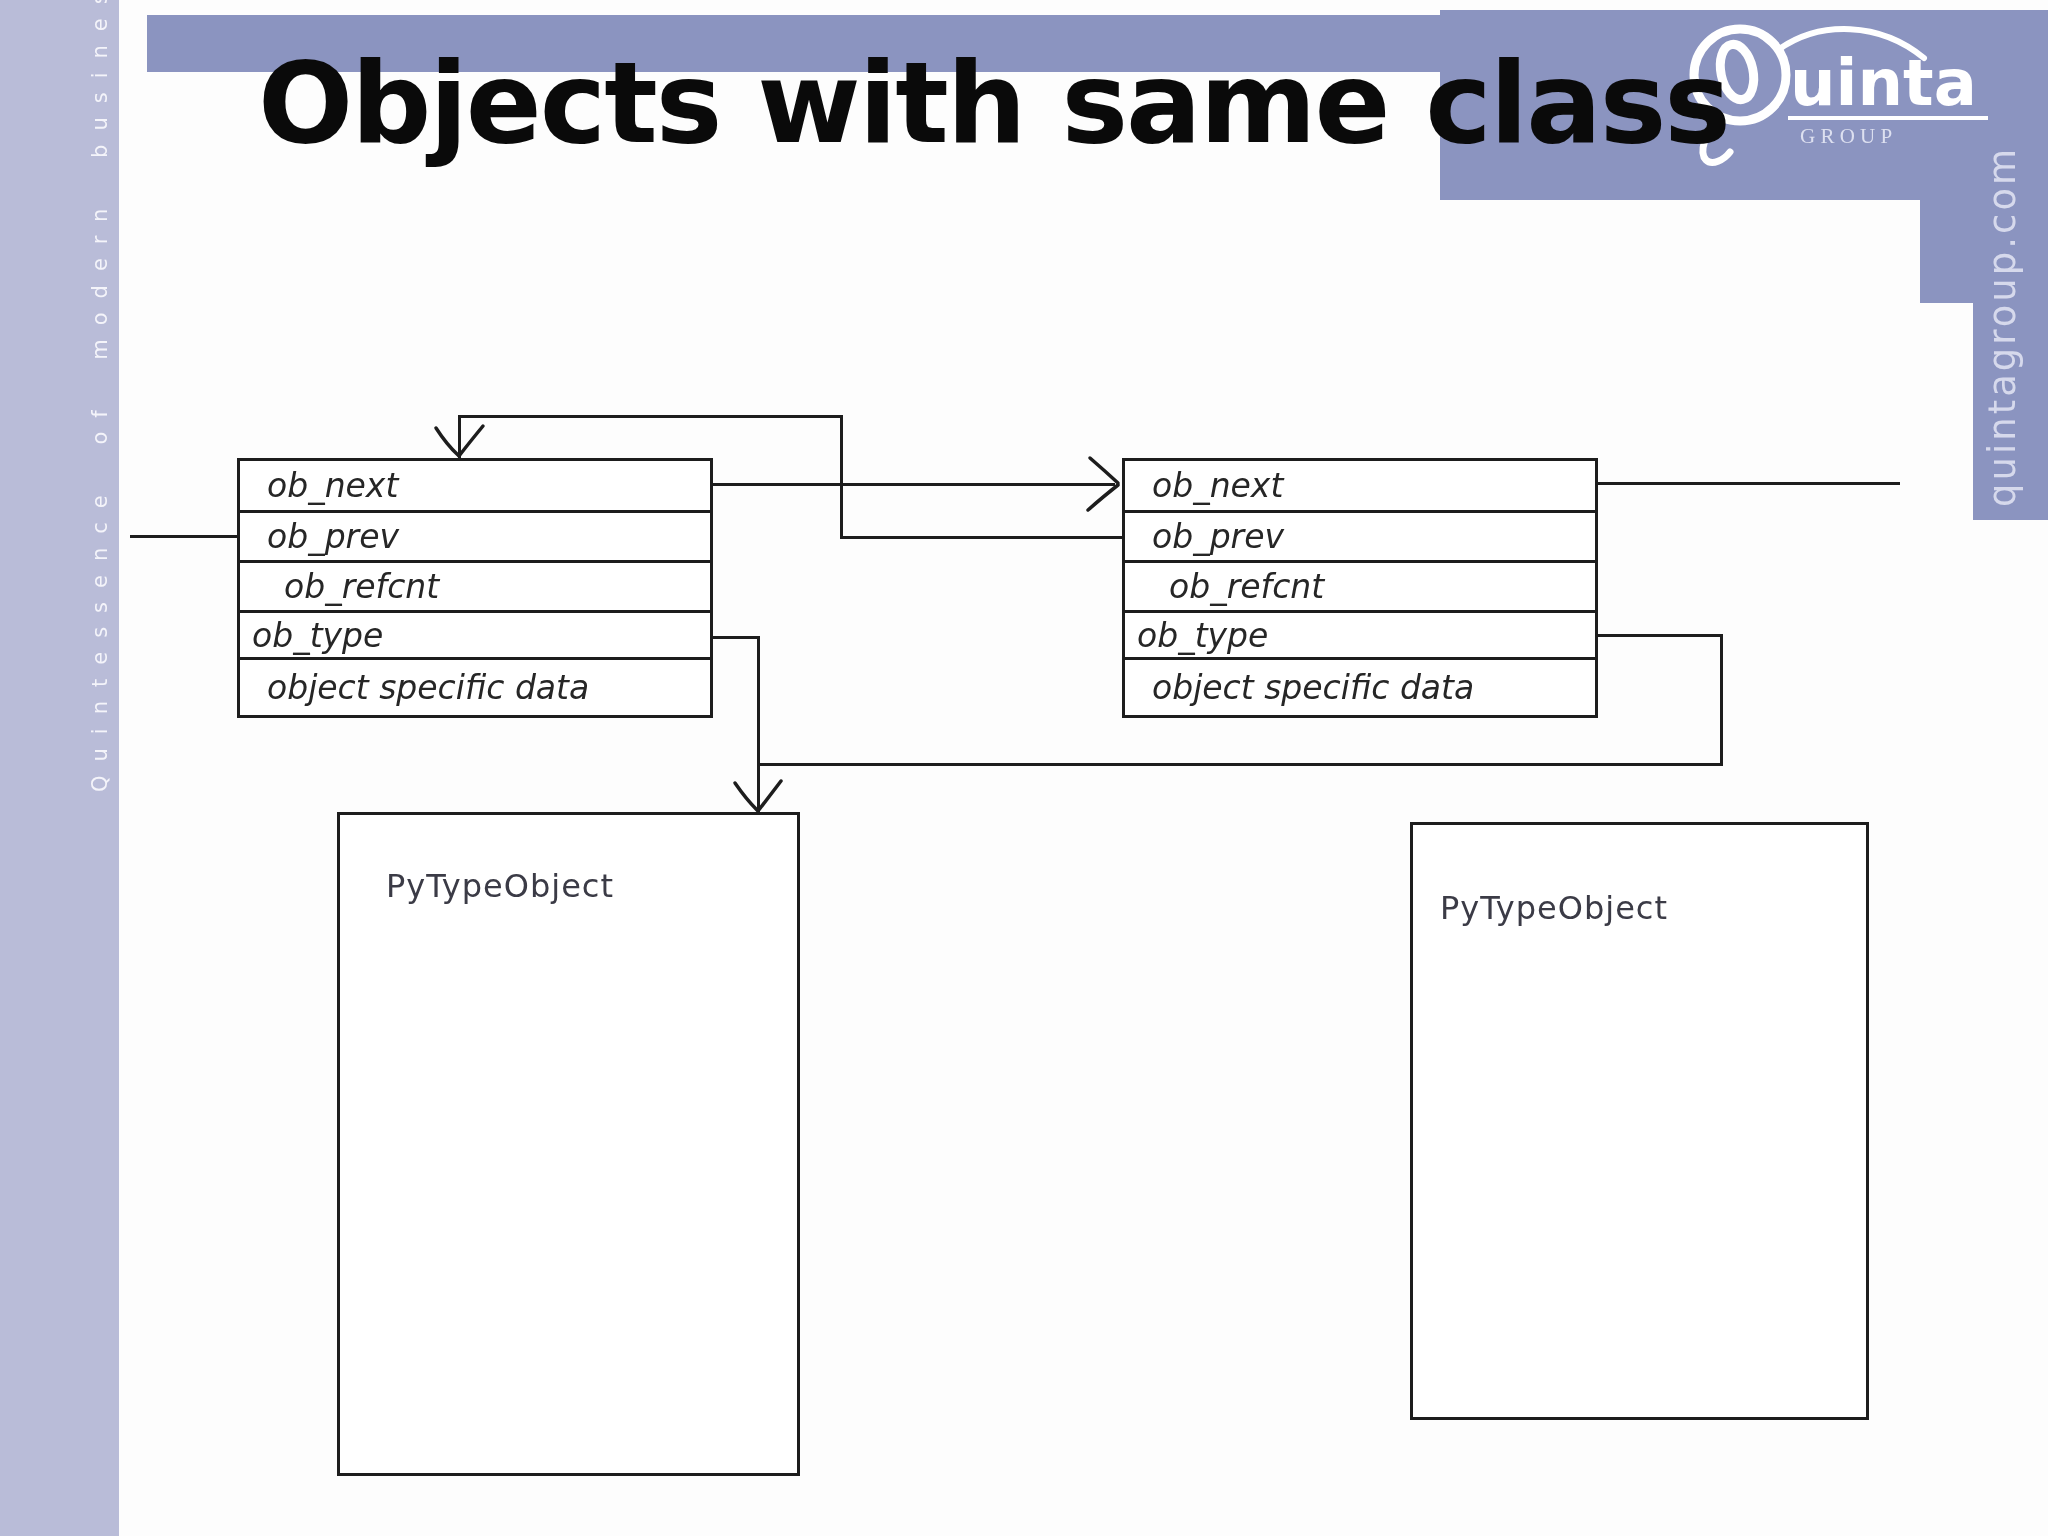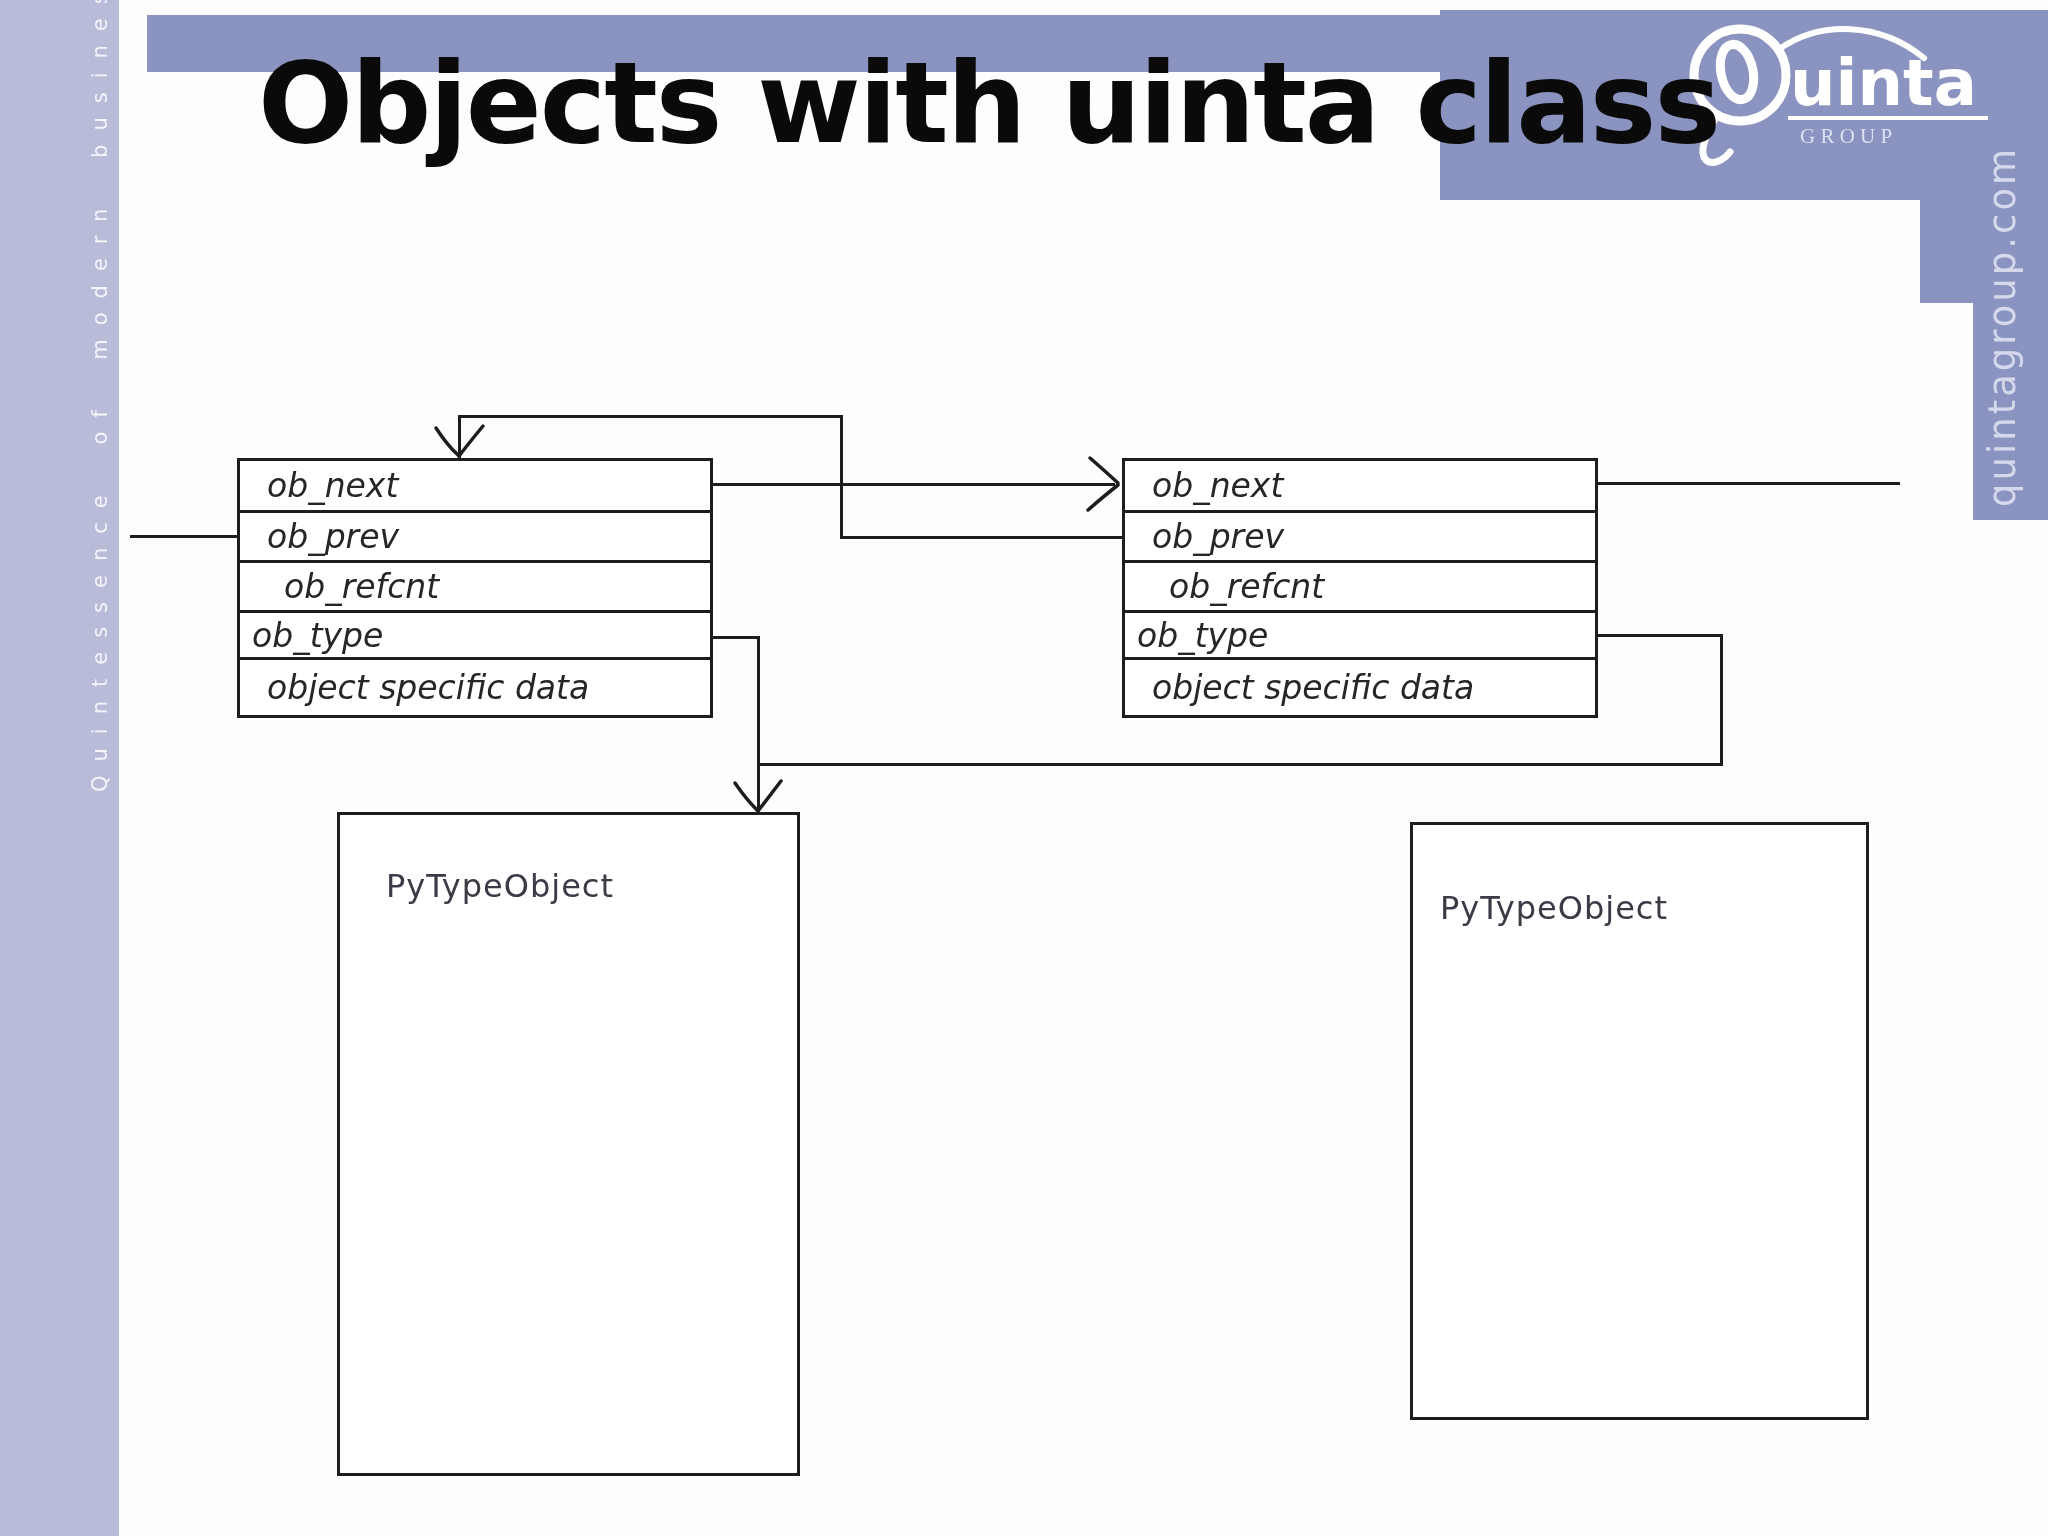--- a/index.html
+++ b/index.html
@@ -71,21 +71,21 @@
 
     <text x="110" y="95" fill="#ffffff" font-family="DejaVu Sans, sans-serif" font-size="64" font-weight="bold">uinta</text>
 
     <rect x="108" y="106" width="200" height="4" fill="#ffffff"></rect>
 
     <text x="120" y="133" fill="#dde0f0" font-family="Liberation Serif, serif" font-size="21">G R O U P</text>
   </svg>
 
   <div class="website-text">quintagroup.com</div>
 
-  <div class="page-title">Objects with uinta class</div>
+  <div class="page-title">Objects with same class</div>
 
   <div class="obj-box" style="left:237px;top:458px;">
     <div class="obj-row r1">ob_next</div>
     <div class="obj-row r2">ob_prev</div>
     <div class="obj-row r3">ob_refcnt</div>
     <div class="obj-row r4">ob_type</div>
     <div class="obj-row r5">object specific data</div>
   </div>
 
   <div class="obj-box" style="left:1122px;top:458px;">

